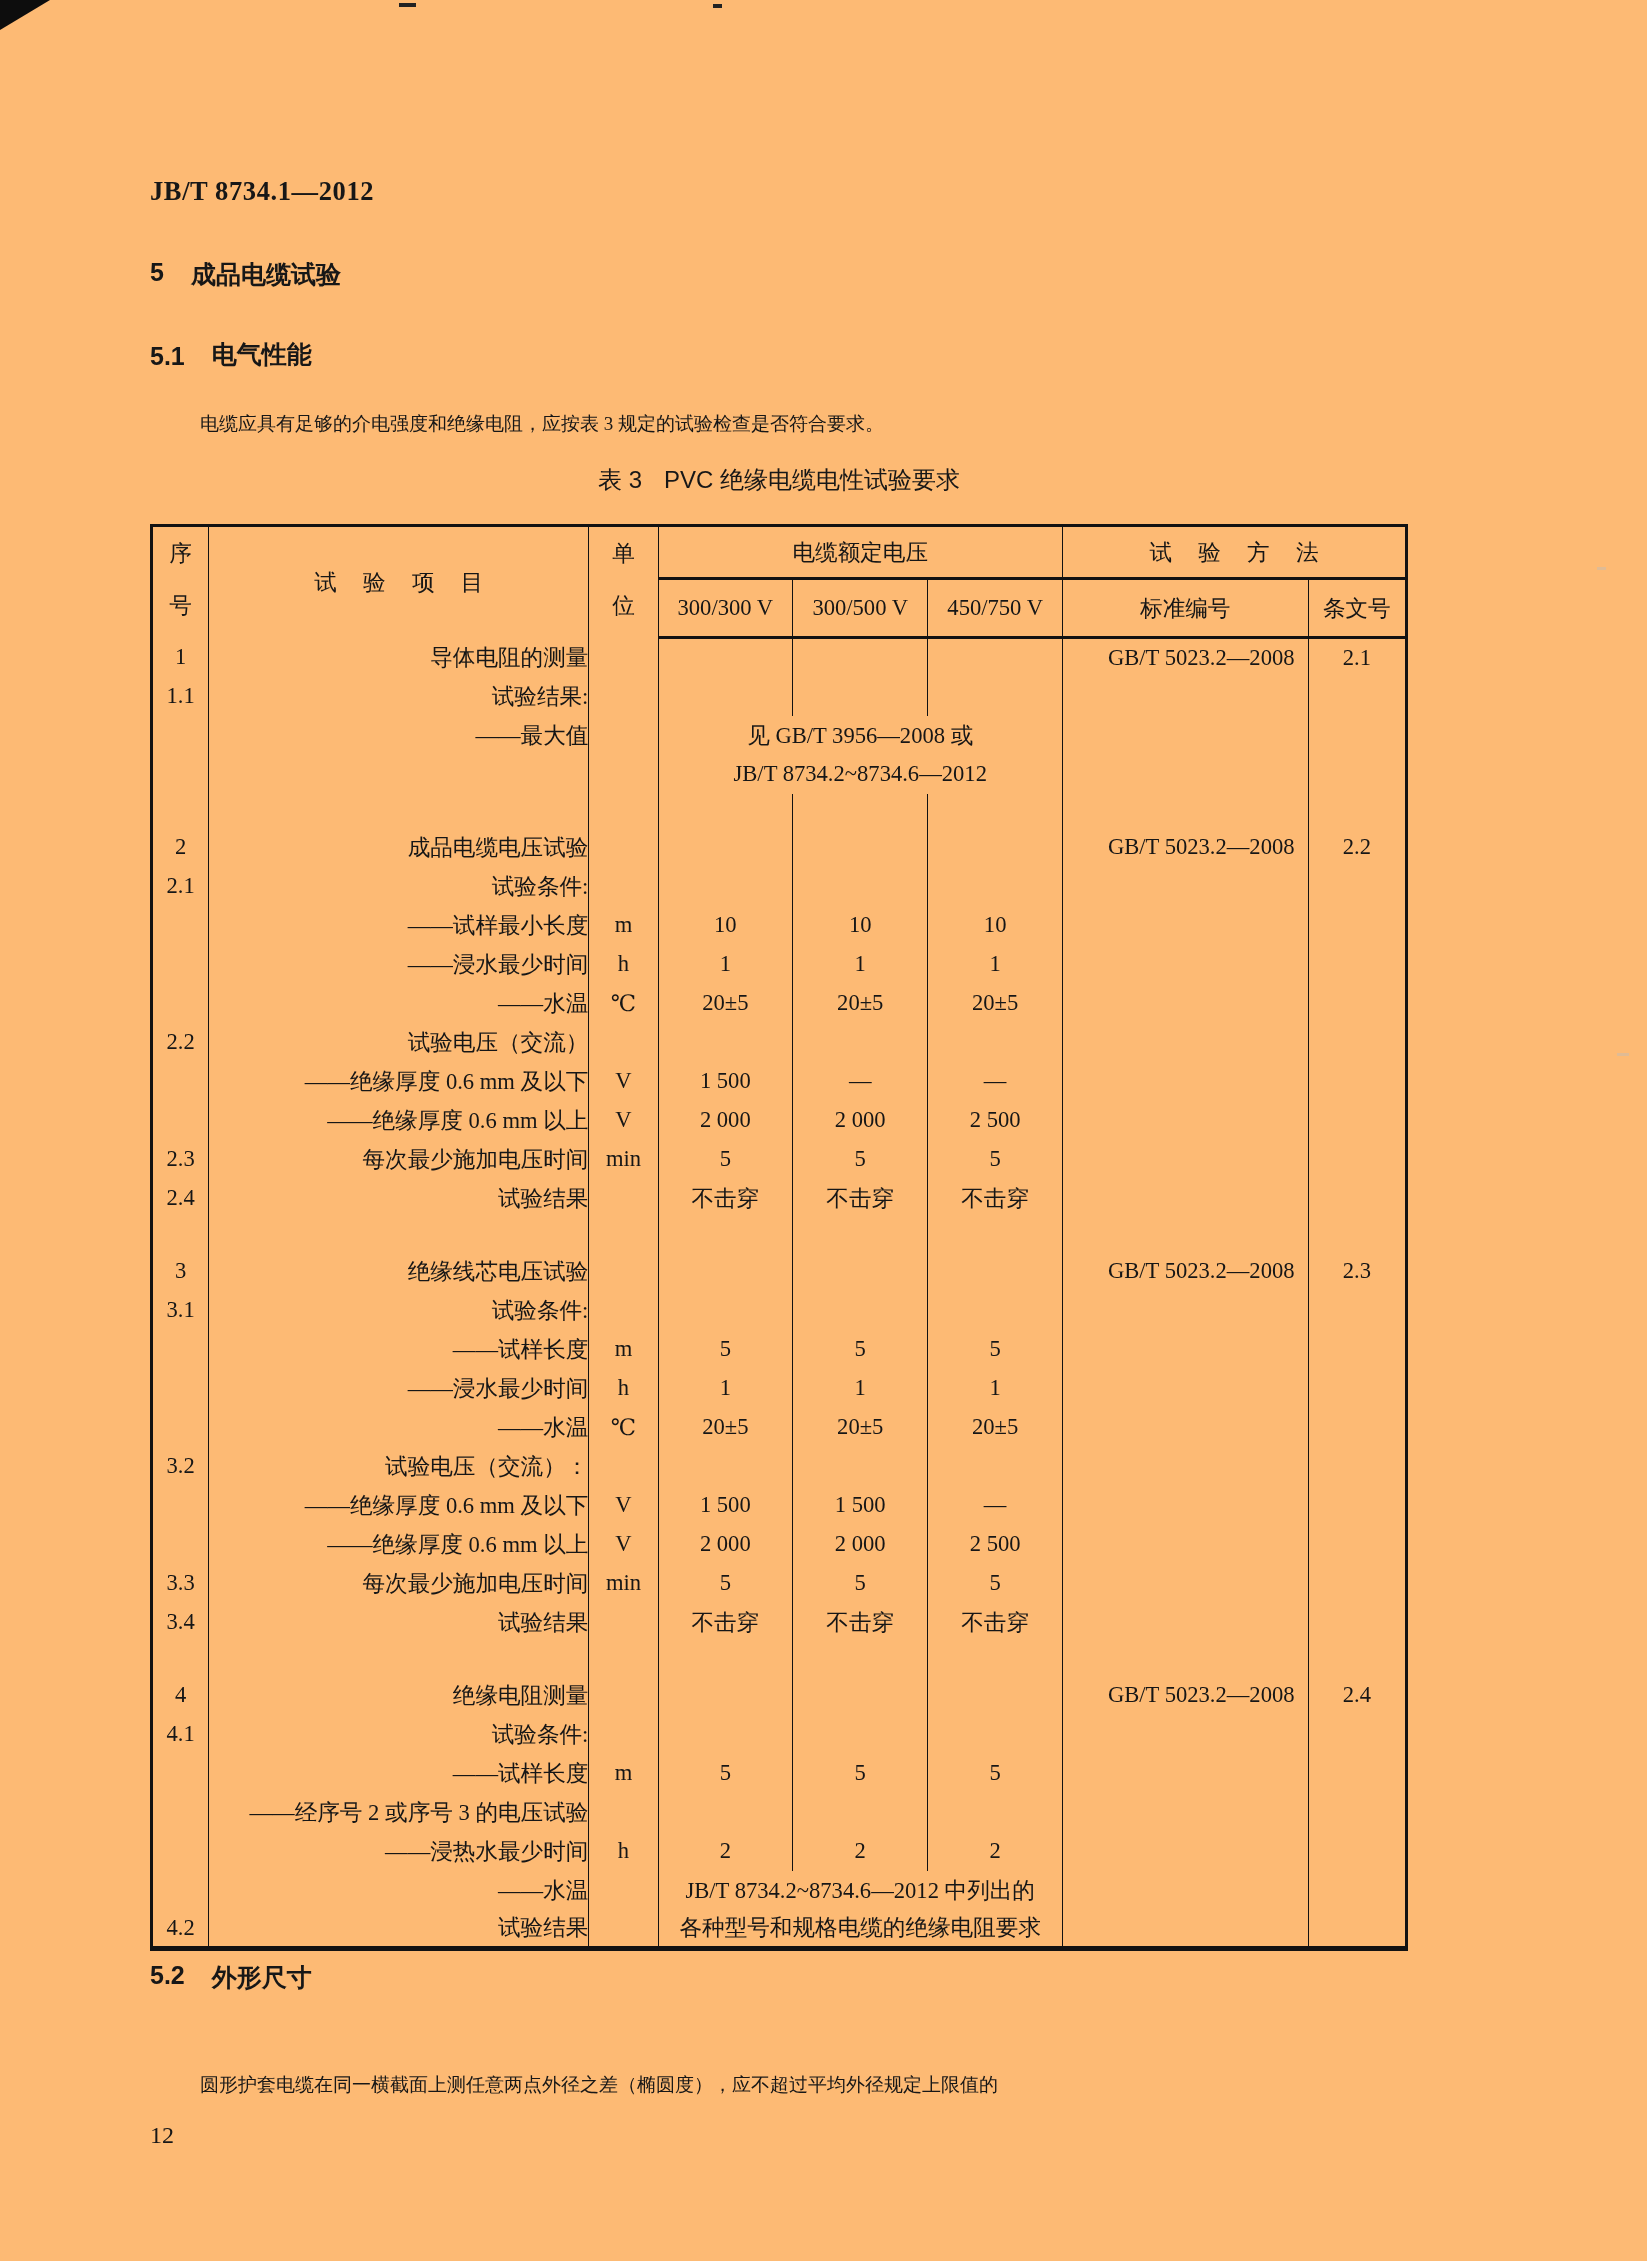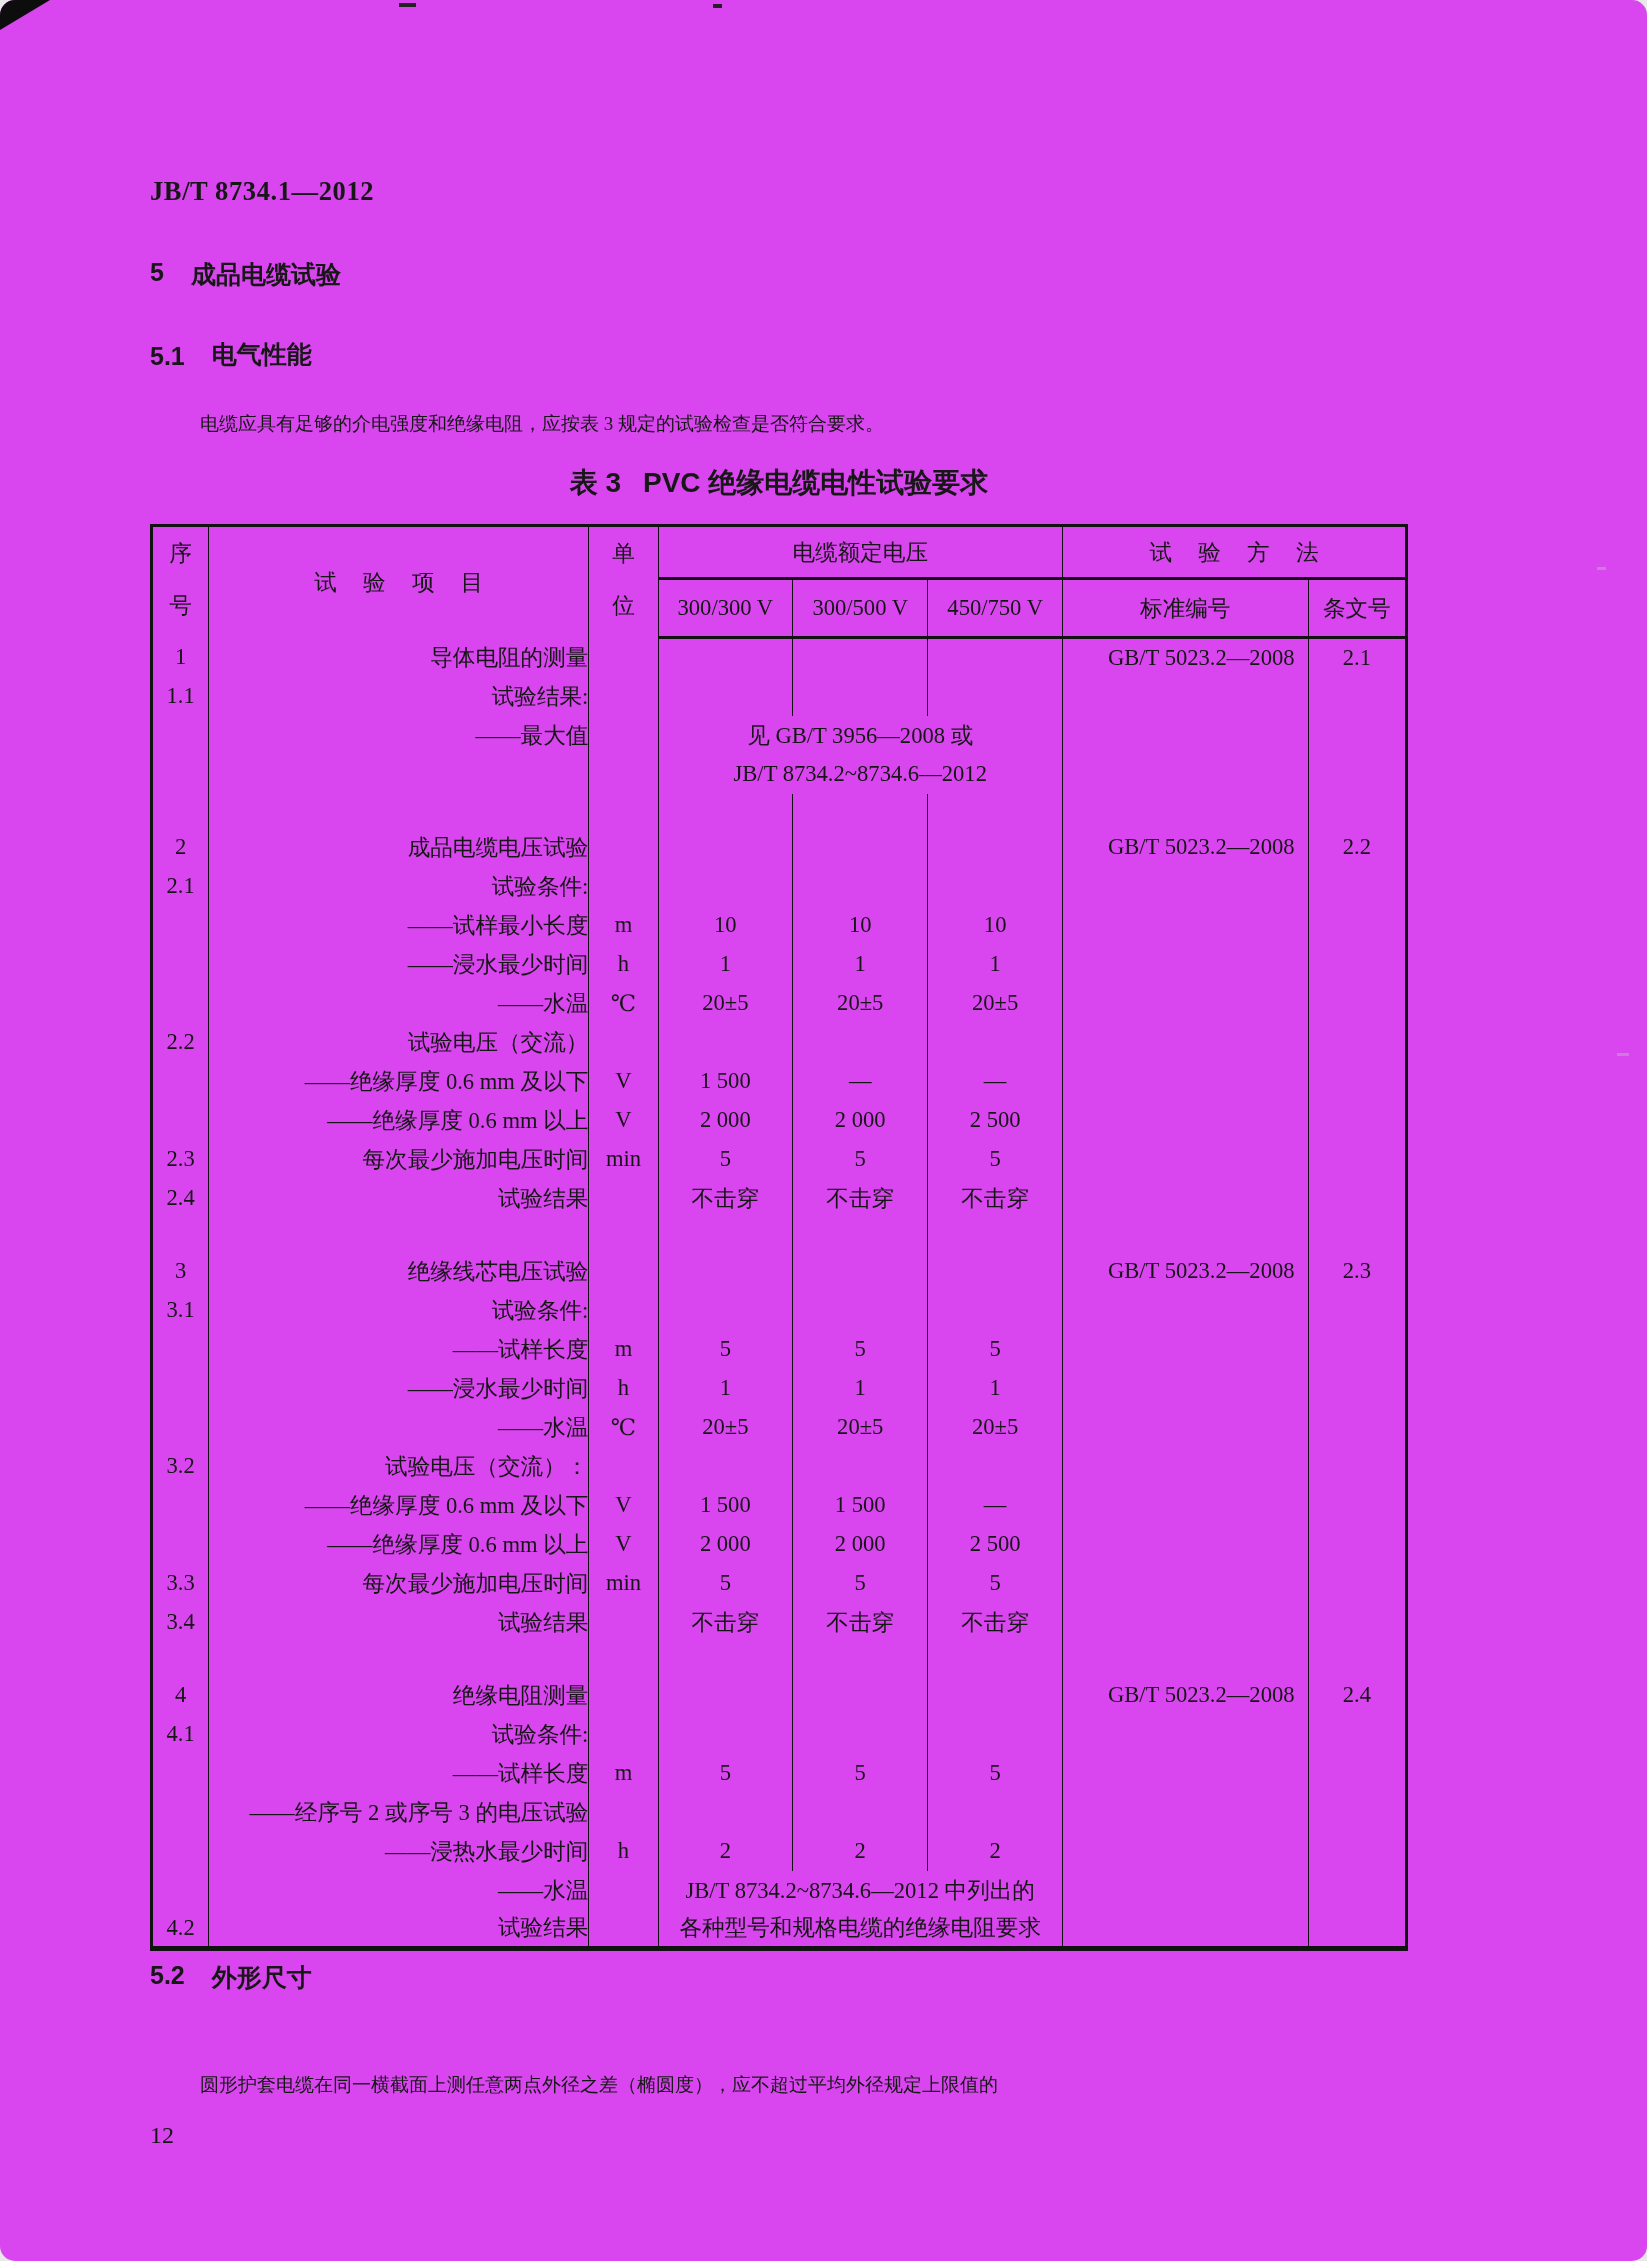--- a/index.html
+++ b/index.html
@@ -1,23 +1,22 @@
 <!DOCTYPE html>
 <html style="font-size:10.3px"><head>
 <meta charset="utf-8">
 <style>
   html,body{margin:0;padding:0;background:#e8e8e8;}
   .page{
     position:relative;
     width:1647px;height:2261px;
-    background:#d946ef;
+    background:#fdba74;
     overflow:hidden;
     font-family:"Liberation Serif","DejaVu Serif",serif;
     color:#171717;
-    border-radius:15px;
   }
   
   .corner-mark{
     position:absolute;left:0;top:0;width:0;height:0;
     border-top:30px solid #0d0d0d;border-right:50px solid transparent;
   }
   .speck{position:absolute;background:#222;}
   .margin-smudge{position:absolute;background:#bdbdbd;opacity:.45;}
 
   .doc-code{
@@ -39,21 +38,21 @@
     position:absolute;left:200px;
     font-size:19px;line-height:34px;width:1382px;
   }
   .p-intro{top:407px;}
   .p-dim1{top:2023px;}
   .p-dim2{top:2068px;}
 
   .tbl-caption{
     position:absolute;left:150px;top:464px;width:1258px;
     text-align:center;font-family:"Liberation Sans","DejaVu Sans",sans-serif;
-    font-weight:bold;font-size:28px;
+    font-weight:normal;font-size:24px;
   }
   .tbl-caption .cap-gap{display:inline-block;width:22px;}
 
   table.doc-table{
     position:absolute;left:150px;top:524px;
     width:1258px;border-collapse:collapse;table-layout:fixed;
     border:3.9px solid #121212;border-bottom-width:5.8px;
     font-size:22.6px;color:#161616;
   }
   .doc-table th{font-weight:normal;padding:0;}

